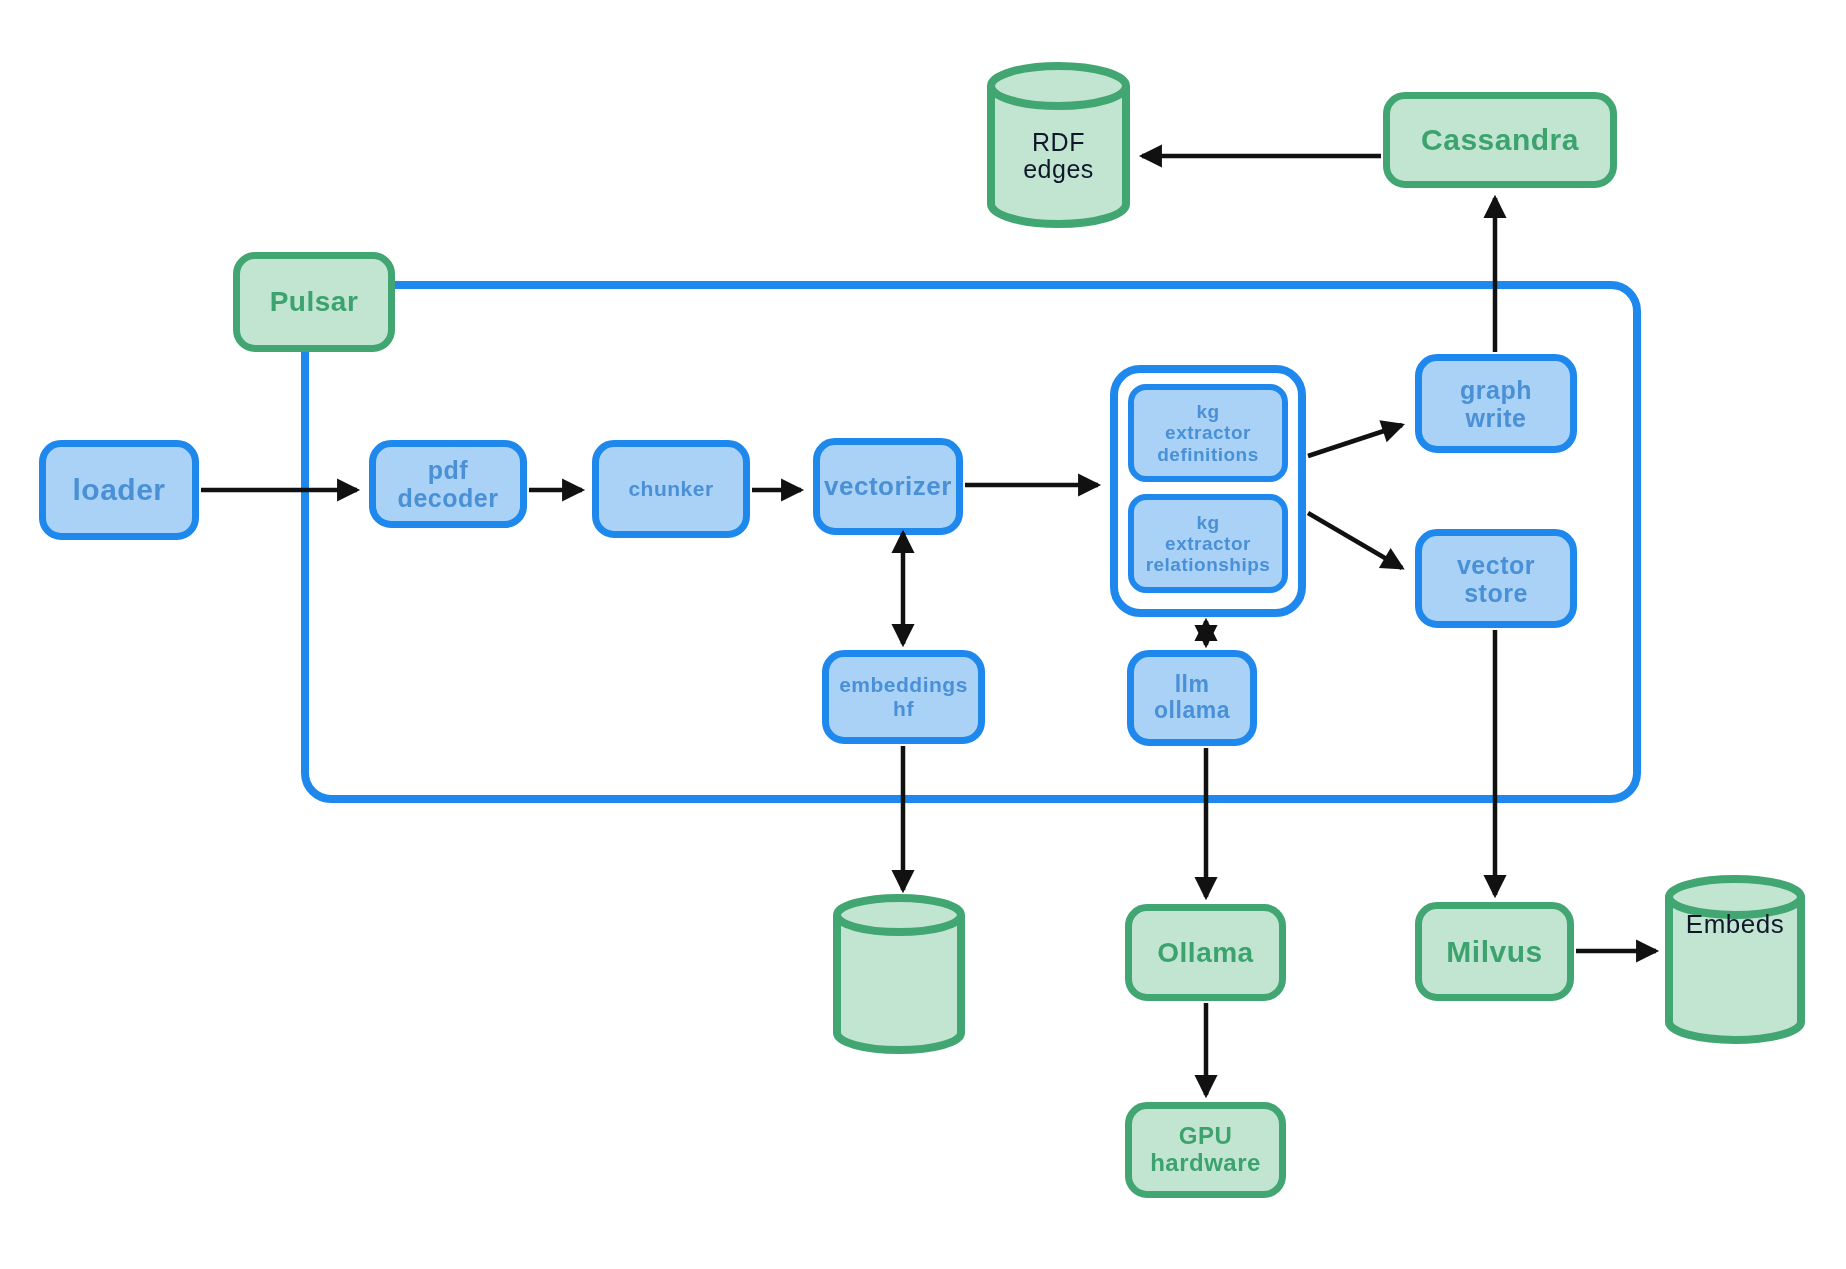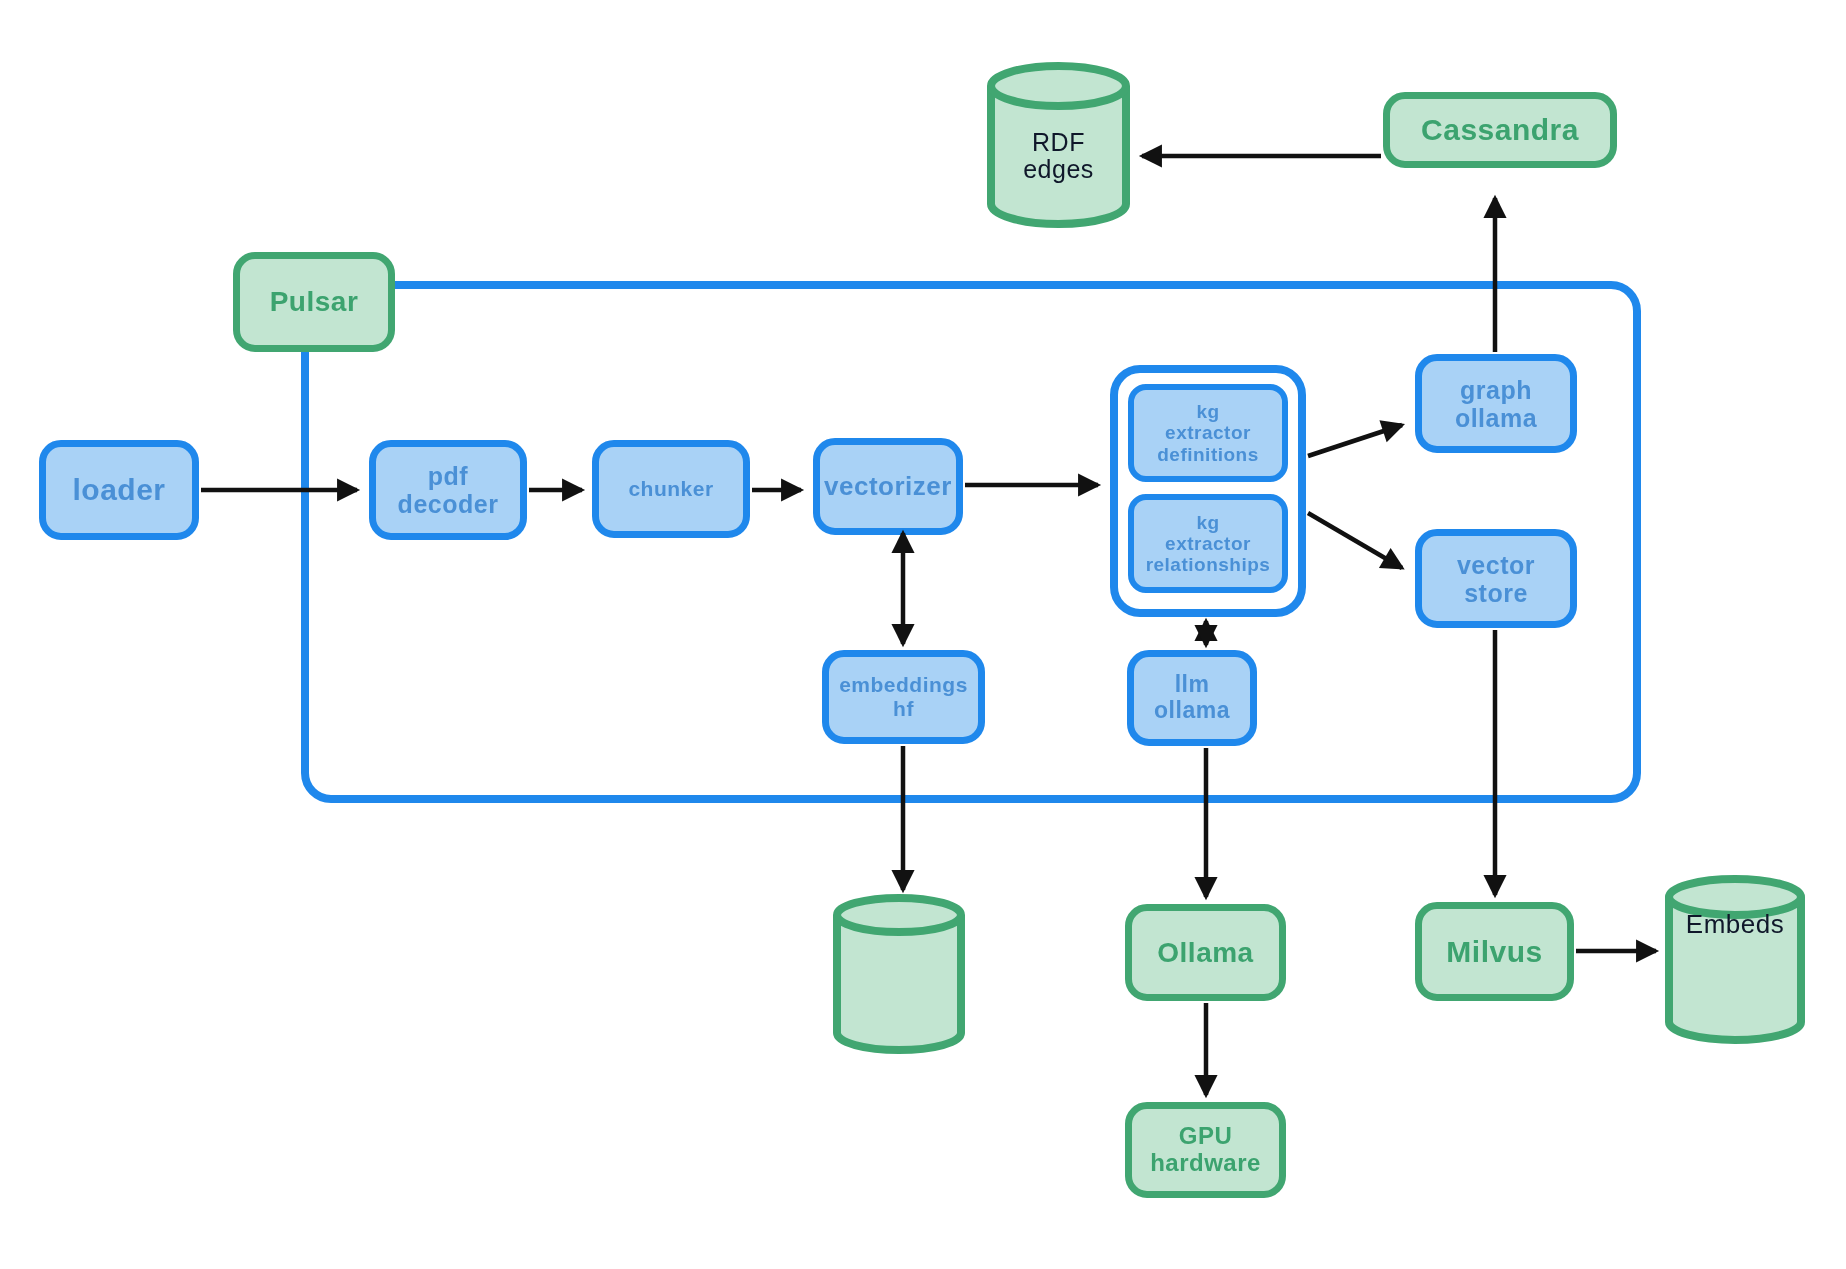--- a/index.html
+++ b/index.html
@@ -23,50 +23,50 @@
 <body>
 
 <div id="canvas">
 
   <div class="boundary" style="left:301px;top:281px;width:1340px;height:522px;"></div>
 
   <div class="cluster" style="left:1110px;top:365px;width:196px;height:252px;"></div>
 
   <div class="node blue-box" style="left:39px;top:440px;width:160px;height:100px;font-size:30px;">loader</div>
 
-  <div class="node blue-box" style="left:369px;top:440px;width:158px;height:100px;font-size:25px;">pdf
+  <div class="node blue-box" style="left:369px;top:440px;width:158px;height:88px;font-size:25px;">pdf
 decoder</div>
 
   <div class="node blue-box" style="left:592px;top:440px;width:158px;height:98px;font-size:21px;">chunker</div>
 
   <div class="node blue-box" style="left:813px;top:438px;width:150px;height:97px;font-size:26px;">vectorizer</div>
 
   <div class="node blue-box" style="left:1128px;top:384px;width:160px;height:98px;font-size:19px;border-width:6px;border-radius:18px;">kg
 extractor
 definitions</div>
 
   <div class="node blue-box" style="left:1128px;top:494px;width:160px;height:99px;font-size:19px;border-width:6px;border-radius:18px;">kg
 extractor
 relationships</div>
 
   <div class="node blue-box" style="left:1415px;top:354px;width:162px;height:99px;font-size:25px;">graph
-ollama</div>
+write</div>
 
   <div class="node blue-box" style="left:1415px;top:529px;width:162px;height:99px;font-size:25px;">vector
 store</div>
 
   <div class="node blue-box" style="left:822px;top:650px;width:163px;height:94px;font-size:21px;">embeddings
 hf</div>
 
   <div class="node blue-box" style="left:1127px;top:650px;width:130px;height:96px;font-size:23px;">llm
 ollama</div>
 
   <div class="node green-box" style="left:233px;top:252px;width:162px;height:100px;font-size:28px;z-index:4;">Pulsar</div>
 
-  <div class="node green-box" style="left:1383px;top:92px;width:234px;height:76px;font-size:30px;">Cassandra</div>
+  <div class="node green-box" style="left:1383px;top:92px;width:234px;height:96px;font-size:30px;">Cassandra</div>
 
   <div class="node green-box" style="left:1125px;top:904px;width:161px;height:97px;font-size:28px;">Ollama</div>
 
   <div class="node green-box" style="left:1125px;top:1102px;width:161px;height:96px;font-size:24px;">GPU
 hardware</div>
 
   <div class="node green-box" style="left:1415px;top:902px;width:159px;height:99px;font-size:30px;">Milvus</div>
 
   <div class="cyl-label" style="left:991px;top:96px;width:135px;height:120px;font-size:25px;">RDF
 edges</div>

